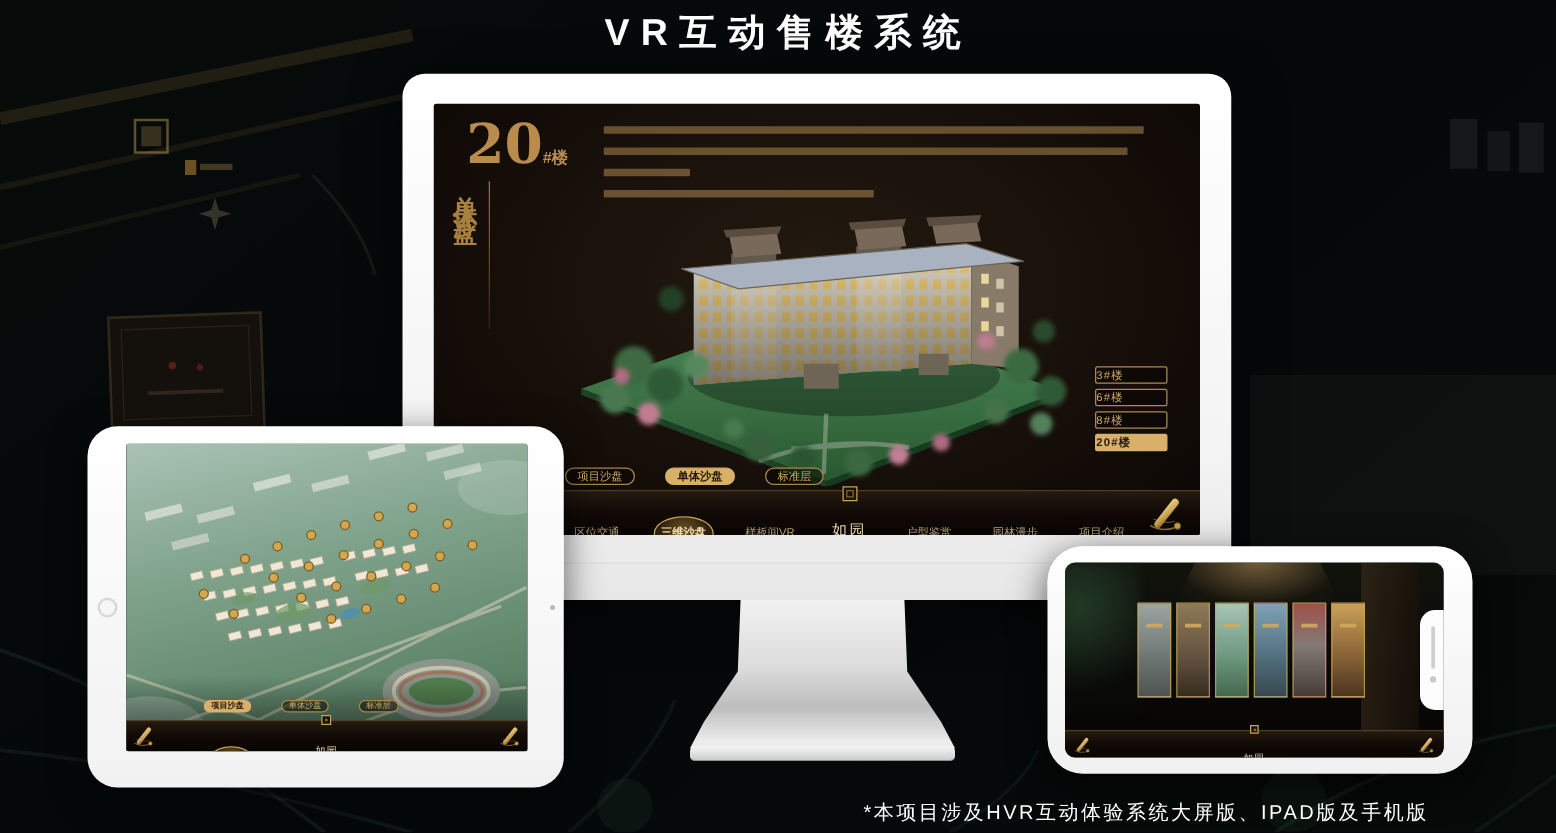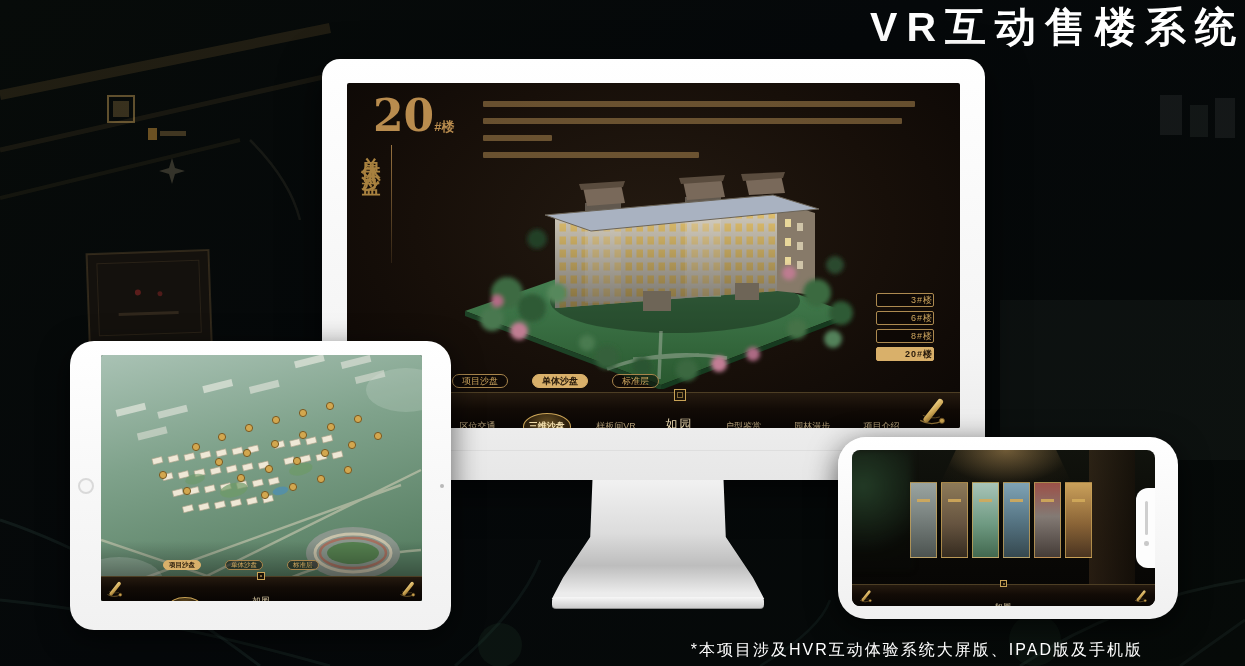--- a/index.html
+++ b/index.html
@@ -2,22 +2,22 @@
 <html><head>
 <meta charset="utf-8">
 <style>
   html,body{margin:0;padding:0;background:#04070a;}
   .stage{position:relative;width:1245px;height:666px;overflow:hidden;
          background:linear-gradient(140deg,#070b09 0%,#05080a 45%,#060a08 100%);
          font-family:"Liberation Sans",sans-serif;}
   .stage *{box-sizing:border-box;}
 
   
-  .page-title{position:absolute;top:1px;left:16px;right:0;text-align:right;
-    color:#fff;font-size:41px;font-weight:700;letter-spacing:9px;line-height:52px;}
+  .page-title{position:absolute;top:1px;left:16px;right:0;text-align:center;
+    color:#fff;font-size:30px;font-weight:700;letter-spacing:9px;line-height:52px;}
   .footnote{position:absolute;top:640px;right:102px;color:#fff;font-size:16px;
     letter-spacing:2px;}
 
   
   .bg-decor{position:absolute;left:0;top:0;}
 
   
   .monitor{position:absolute;left:322px;top:59px;width:663px;height:421px;
     background:linear-gradient(180deg,#ffffff 0%,#f4f4f4 70%,#e7e7e7 100%);
     border-radius:18px;box-shadow:0 10px 40px rgba(0,0,0,.6);}
@@ -37,21 +37,21 @@
   .hero-num{font-family:"DejaVu Serif",serif;font-size:44px;line-height:46px;font-weight:700;}
   .hero-suffix{font-size:13px;font-weight:700;}
   .hero-sub{position:absolute;left:12px;top:58px;writing-mode:vertical-rl;
     font-family:"DejaVu Serif",serif;font-size:19px;letter-spacing:7px;color:#a8813f;font-weight:700;}
   .hero-rule{position:absolute;left:44px;top:62px;width:1px;height:118px;
     background:linear-gradient(180deg,rgba(185,140,78,.8),rgba(185,140,78,.15));}
   .desc{position:absolute;left:136px;top:18px;width:432px;}
   .desc-bar{height:6px;border-radius:1px;background:rgba(186,146,86,.5);margin-bottom:11px;}
   .floors{position:absolute;right:26px;top:210px;width:58px;}
   .floor-btn{height:14px;margin-bottom:4px;border:1px solid #ad8a50;border-radius:2px;
-    color:#cfa75f;font-size:9px;line-height:12px;text-align:right;
+    color:#cfa75f;font-size:9px;line-height:12px;text-align:left;
     background:rgba(10,6,3,.55);letter-spacing:1px;}
   .floor-btn.active{background:#d9b06a;color:#271a0b;font-weight:700;border-color:#d9b06a;}
   .subtabs{position:absolute;display:flex;gap:24px;}
   .m-subtabs{left:105px;top:291px;}
   .subtab{height:14px;line-height:12px;padding:0 9px;border:1px solid #a8854c;
     border-radius:8px;color:#cfa75f;font-size:9px;background:rgba(10,6,3,.5);white-space:nowrap;}
   .subtab.active{background:#d9b06a;color:#271a0b;font-weight:700;border-color:#d9b06a;}
   .navbar{position:absolute;left:0;right:0;bottom:0;display:flex;align-items:center;
     background:linear-gradient(180deg,#251a0f 0%,#120b06 45%,#080503 100%);
     border-top:1px solid rgba(205,170,100,.35);}

